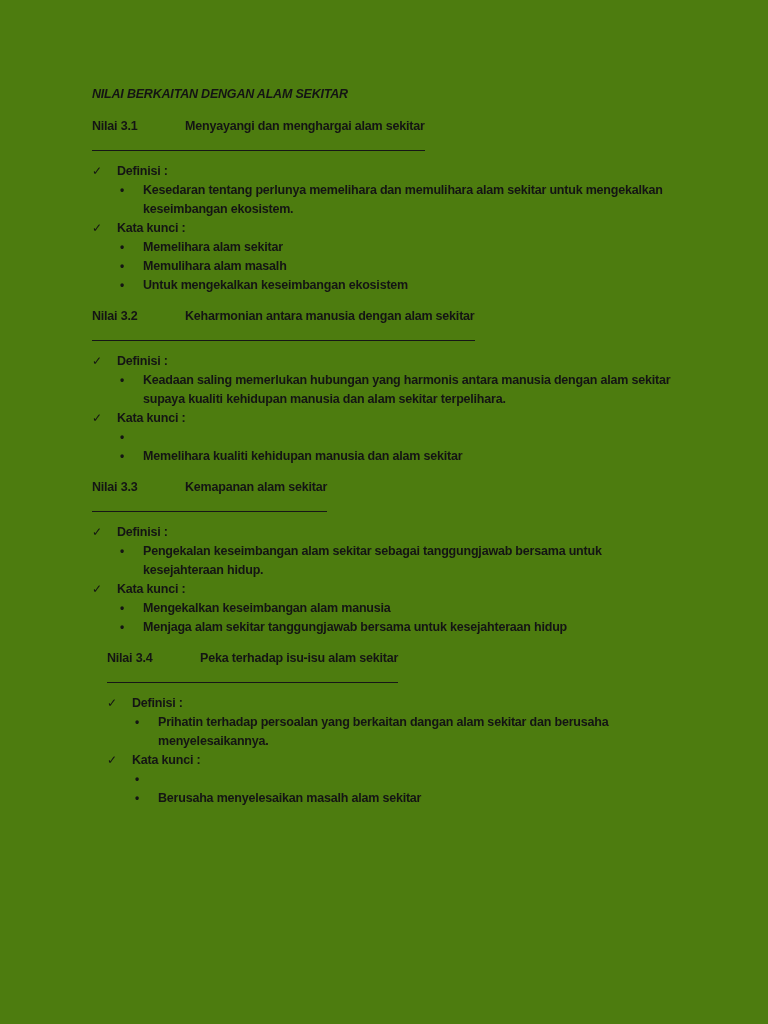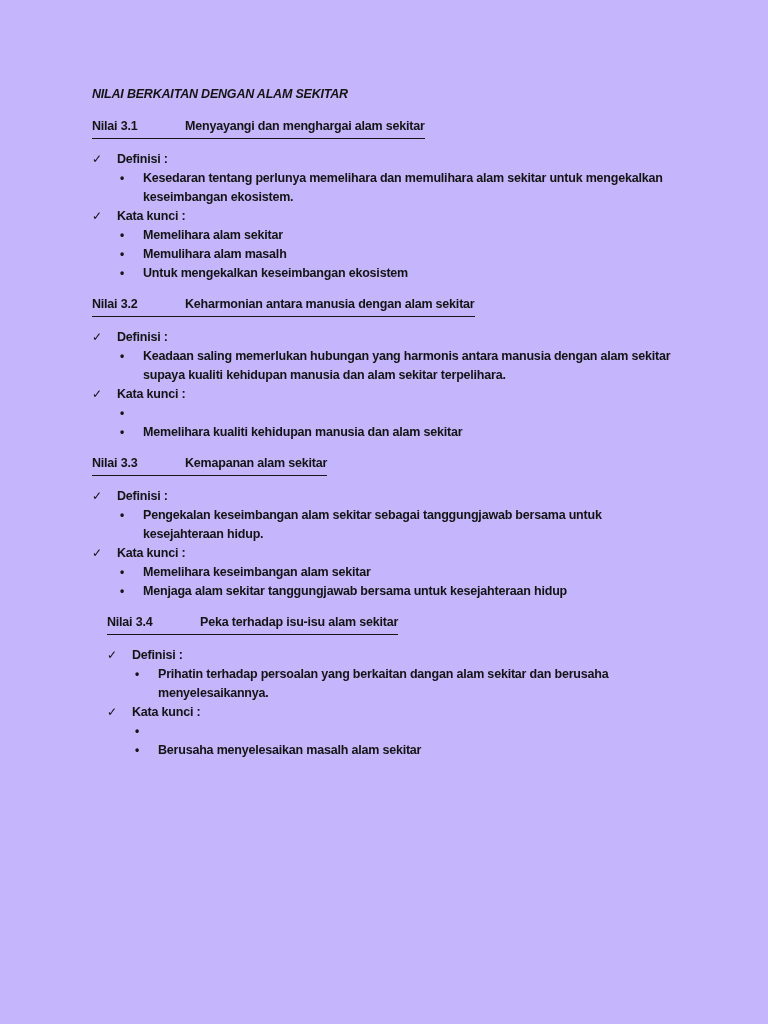--- a/index.html
+++ b/index.html
@@ -1,41 +1,41 @@
 <!DOCTYPE html>
 <html><head>
 <meta charset="utf-8">
 <style>
   html, body { margin: 0; padding: 0; background: #ffffff; }
   .page {
     position: relative;
     width: 768px;
     height: 1024px;
-    background: #c4b5fd;
+    background: #4d7c0f;
     box-sizing: border-box;
     padding: 85px 84px 0 92px;
     font-family: "Liberation Sans", sans-serif;
     font-weight: 700;
     color: #141414;
     font-size: 12.5px;
     letter-spacing: -0.2px;
     line-height: 19px;
     overflow: hidden;
   }
   .doc-title {
     font-style: italic;
     font-size: 12.5px;
     margin-bottom: 13px;
     white-space: nowrap;
   }
   .heading-line { margin-bottom: 11px; }
   .heading-inner {
     display: inline-flex;
     border-bottom: 1.7px solid #161616;
-    padding-bottom: 2px;
+    padding-bottom: 14px;
   }
   .heading-num {
     width: 93px;
     flex: 0 0 93px;
   }
   .check-row {
     display: flex;
     align-items: flex-start;
   }
   .check-glyph {
@@ -142,21 +142,21 @@
     <div class="bullet-row">
       <span class="bullet-glyph">•</span>
       <span class="bullet-text">Pengekalan keseimbangan alam sekitar sebagai tanggungjawab bersama untuk kesejahteraan hidup.</span>
     </div>
     <div class="check-row">
       <span class="check-glyph">✓</span>
       <span>Kata kunci :</span>
     </div>
     <div class="bullet-row">
       <span class="bullet-glyph">•</span>
-      <span class="bullet-text">Memelihara keseimbangan alam sekitar</span>
+      <span class="bullet-text">Mengekalkan keseimbangan alam manusia</span>
     </div>
     <div class="bullet-row">
       <span class="bullet-glyph">•</span>
       <span class="bullet-text">Menjaga alam sekitar tanggungjawab bersama untuk kesejahteraan hidup</span>
     </div>
   </div>
 
   <div class="section">
     <div class="heading-line">
       <span class="heading-inner">

